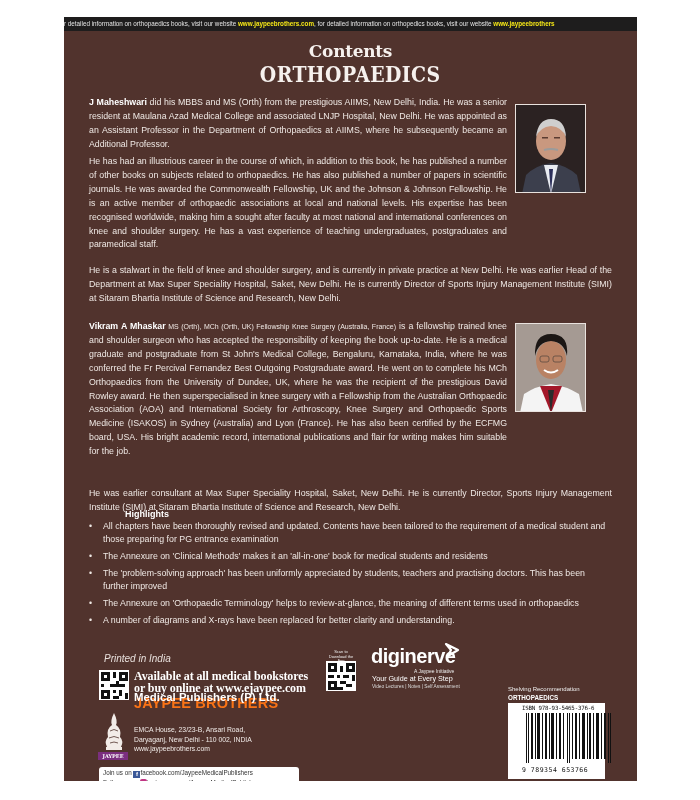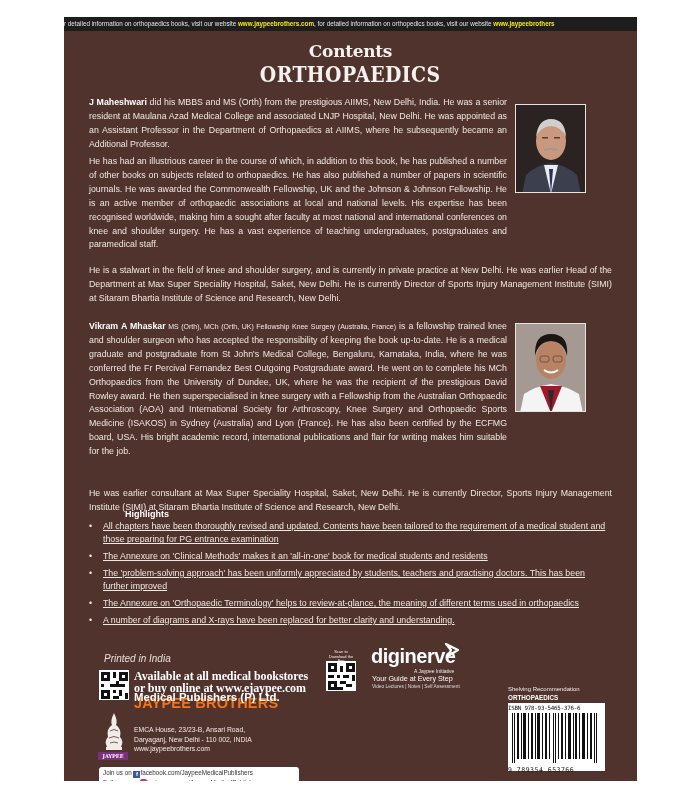--- a/index.html
+++ b/index.html
@@ -42,21 +42,20 @@
   .photo1 { left: 451px; top: 87px; background: #2a2121; }
   .photo2 { left: 451px; top: 306px; background: linear-gradient(180deg,#aa9f98 0%, #8d817b 100%); }
 
   .highlights-title {
     position: absolute; left: 25px; top: 492px; font-size: 9px; font-weight: bold; color: #ffffff; margin-left: 36px;
   }
   .hl-list { position: absolute; left: 25px; top: 503px; width: 470px; list-style: none; }
   .hl-list li {
     position: relative; padding-left: 14px; font-size: 8.8px; line-height: 13.4px; margin-bottom: 3.3px;
     color: #efe8e4;
-    text-decoration: underline;
   }
   .hl-list li::before { content: "•"; position: absolute; left: 0; top: 0; }
 
   .printed { position: absolute; left: 40px; top: 636px; font-size: 10px; font-style: italic; color: #e8e0dc; }
 
   .qr {
     position: absolute; background: #ffffff; padding: 1.5px;
   }
   .qr svg { display: block; }
 
@@ -94,22 +93,22 @@
     letter-spacing: -0.5px; line-height: 22px;
   }
   .diginerve-arrow { position: absolute; left: 380px; top: 626px; }
   .dn-tag1 { position: absolute; left: 350px; top: 651px; font-size: 5px; color: #eee; }
   .dn-tag2 { position: absolute; left: 308px; top: 657px; font-size: 7.2px; color: #ffffff; text-align: center; }
   .dn-tag3 { position: absolute; left: 308px; top: 667px; font-size: 4.8px; color: #ddd; }
 
   .shelving-label { position: absolute; left: 444px; top: 669px; font-size: 6px; color: #eee; }
   .shelving-value { position: absolute; left: 444px; top: 677px; font-size: 6.3px; font-weight: bold; color: #ffffff; }
   .barcode-box {
-    position: absolute; left: 444px; top: 686px; width: 97px; height: 68px; background: #ffffff;
-    padding: 2px 0;
+    position: absolute; left: 444px; top: 686px; width: 97px; height: 76px; background: #ffffff;
+    padding: 2px 14px;
   }
   .isbn { font-family: "DejaVu Sans Mono", monospace; font-size: 5.8px; color: #111; line-height: 7px; letter-spacing: -0.2px; white-space: nowrap; }
   .bars { height: 50px; margin-top: 1px; position: relative; }
   .ean { font-family: "DejaVu Sans Mono", monospace; font-size: 6.5px; color: #111; line-height: 7px; letter-spacing: 0.5px; white-space: nowrap; }
 </style>
 </head>
 <body>
 
 <div class="cover">
 

